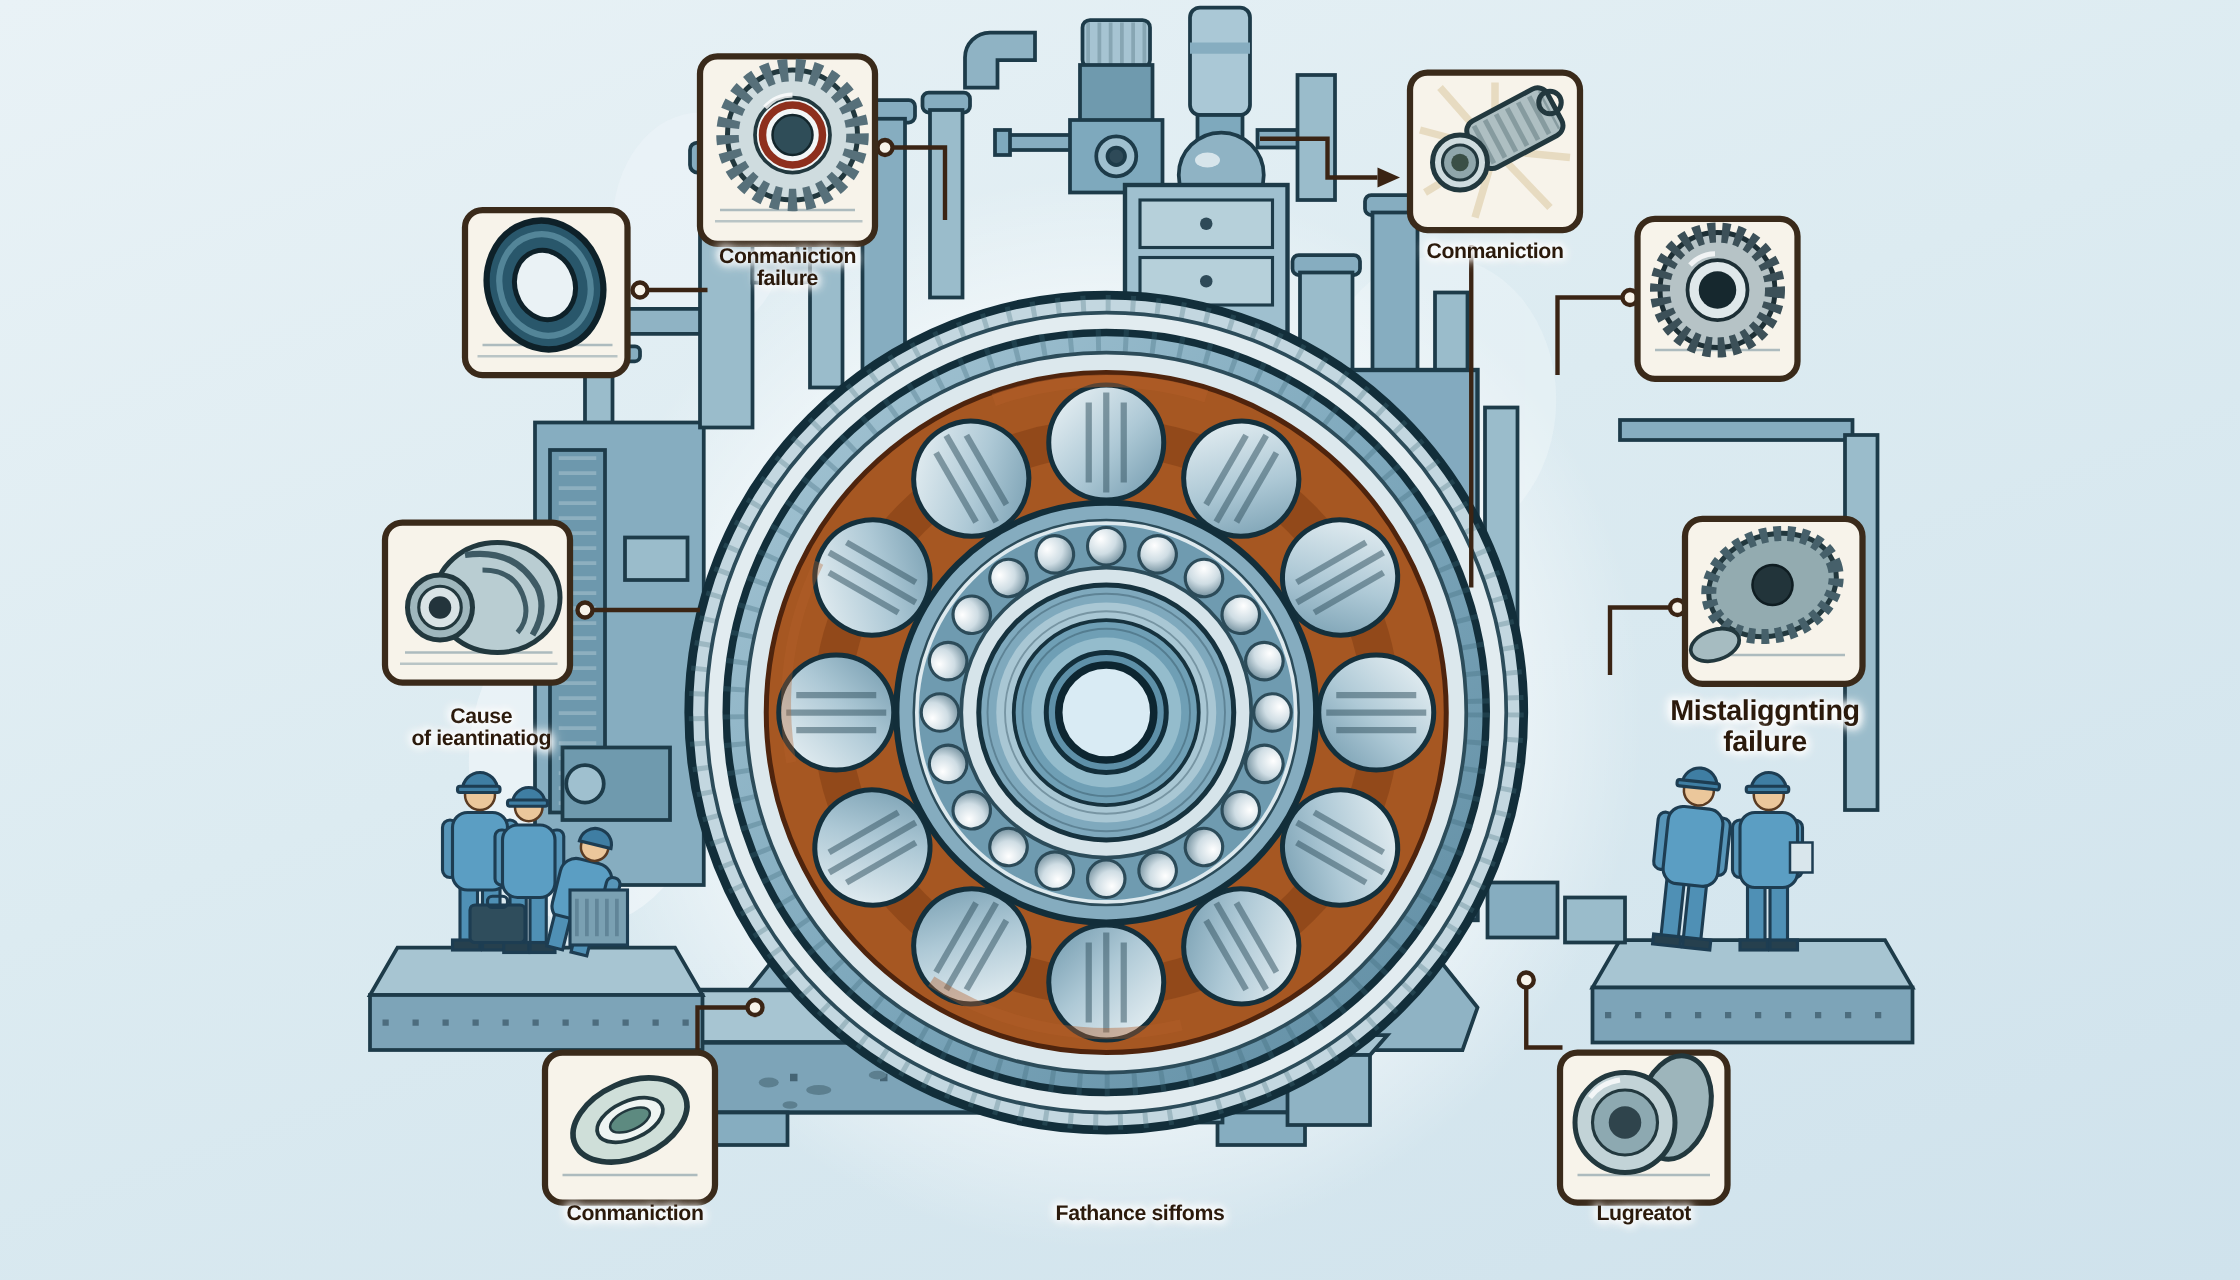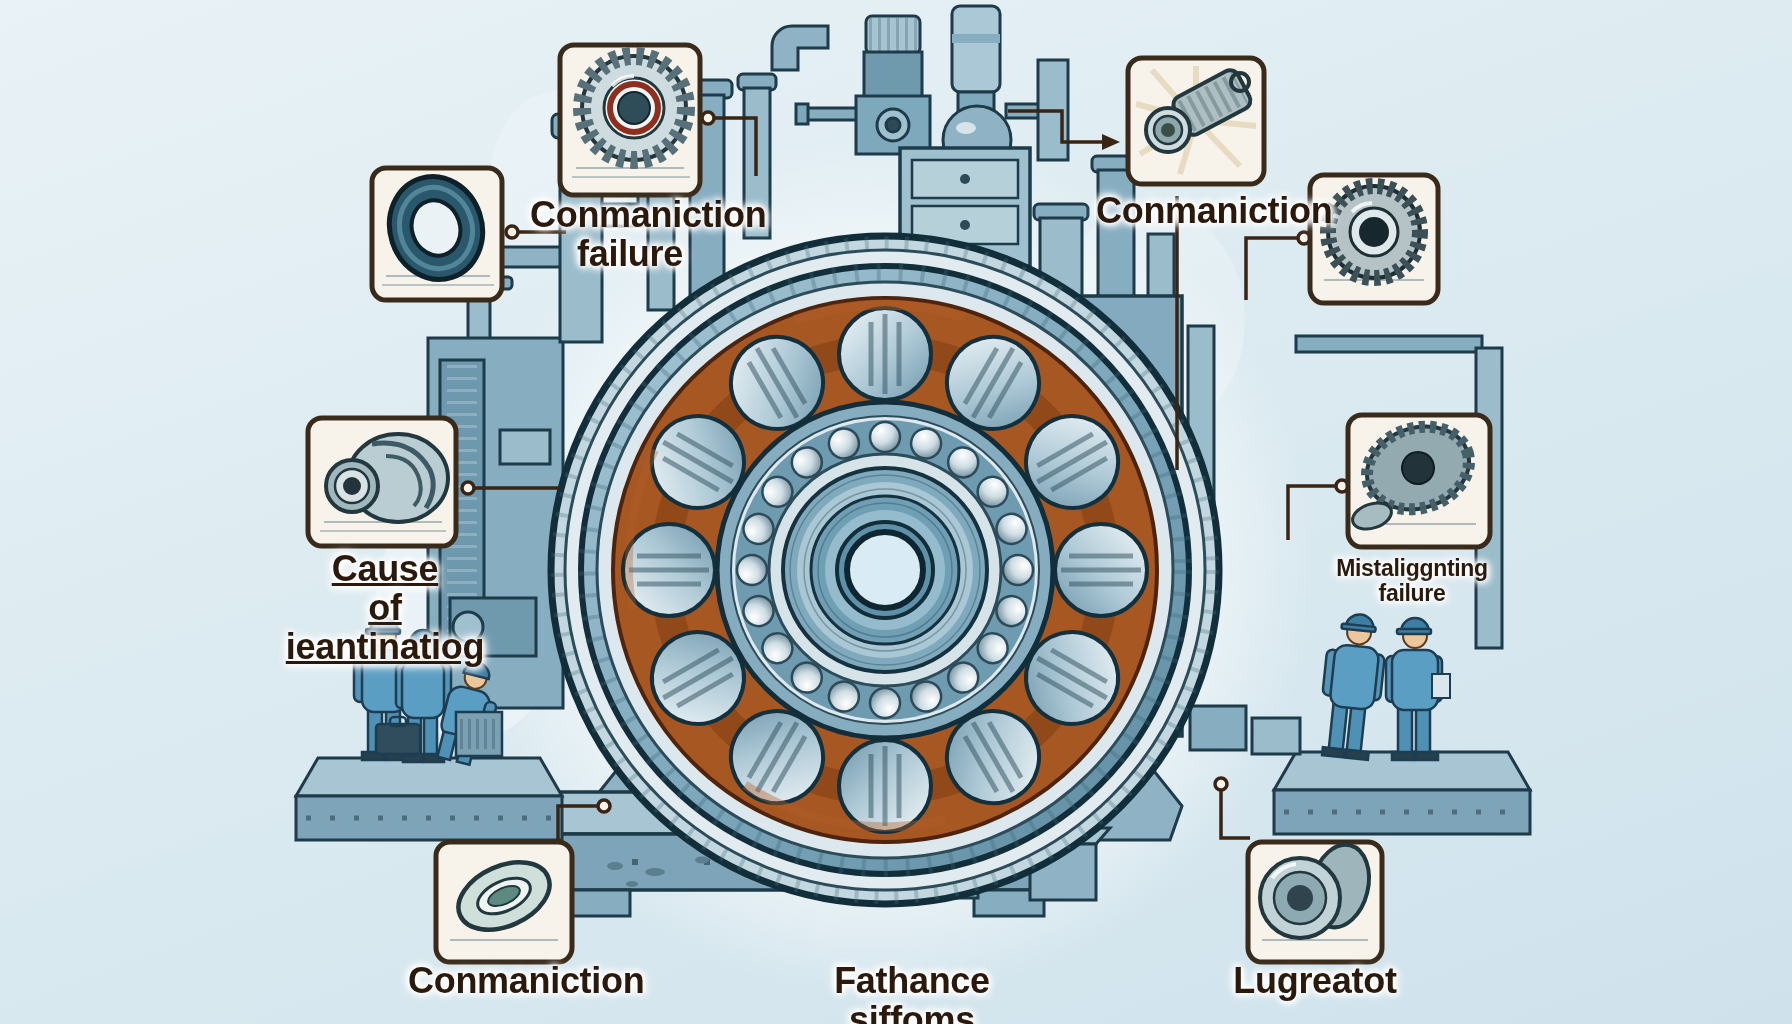--- a/index.html
+++ b/index.html
@@ -1,20 +1,20 @@
 <!DOCTYPE html>
 <html><head>
 <meta charset="utf-8">
 <style>
   html,body{margin:0;padding:0;background:#d8e6ee;}
   #canvas{position:relative;width:1792px;height:1024px;overflow:hidden;
           font-family:"Liberation Sans",sans-serif;
           background:linear-gradient(160deg,#e9f2f6 0%,#dcebf1 45%,#cfe2ec 100%);}
   #art{position:absolute;left:0;top:0;}
-  .label{position:absolute;font-weight:700;font-size:36px;color:#2b1a0c;
+  .label{position:absolute;font-weight:700;font-size:17px;color:#2b1a0c;
          text-align:center;white-space:pre-line;line-height:1.08;letter-spacing:-0.3px;
          text-shadow:0 0 5px #fff,0 0 9px #fff,2px 2px 7px #fff,-2px -2px 7px #fff,0 0 14px #fff;}
   .label.sm{font-size:23px;}
 </style>
 </head>
 <body>
 
 <div id="canvas">
 
 <svg id="art" width="1792" height="1024" viewBox="0 0 1792 1024">
@@ -419,21 +419,21 @@
         <circle cx="1300" cy="898" r="26" fill="#8da9b1" stroke="#22383e" stroke-width="2.5"></circle>
         <circle cx="1300" cy="898" r="13" fill="#2f444c" stroke="none"></circle>
         <path d="M1272,878 a36,36 0 0 1 24,-14" stroke="#ffffff" stroke-width="4" fill="none" opacity="0.8"></path>
       </g>
     </g>
   </g>
 </svg>
 
 <div class="label" style="left:530px;top:196px;width:200px;">Conmaniction
 failure</div>
-<div class="label" style="left:265px;top:550px;width:240px;text-decoration:underline;">Cause
+<div class="label" style="left:265px;top:564px;width:240px;">Cause
 of ieantinatiog</div>
 <div class="label" style="left:408px;top:962px;width:200px;">Conmaniction</div>
 <div class="label" style="left:1096px;top:192px;width:200px;">Conmaniction</div>
 <div class="label sm" style="left:1312px;top:556px;width:200px;">Mistaliggnting
 failure</div>
 <div class="label" style="left:1225px;top:962px;width:180px;">Lugreatot</div>
 <div class="label" style="left:792px;top:962px;width:240px;">Fathance siffoms</div>
 
 </div>
 

